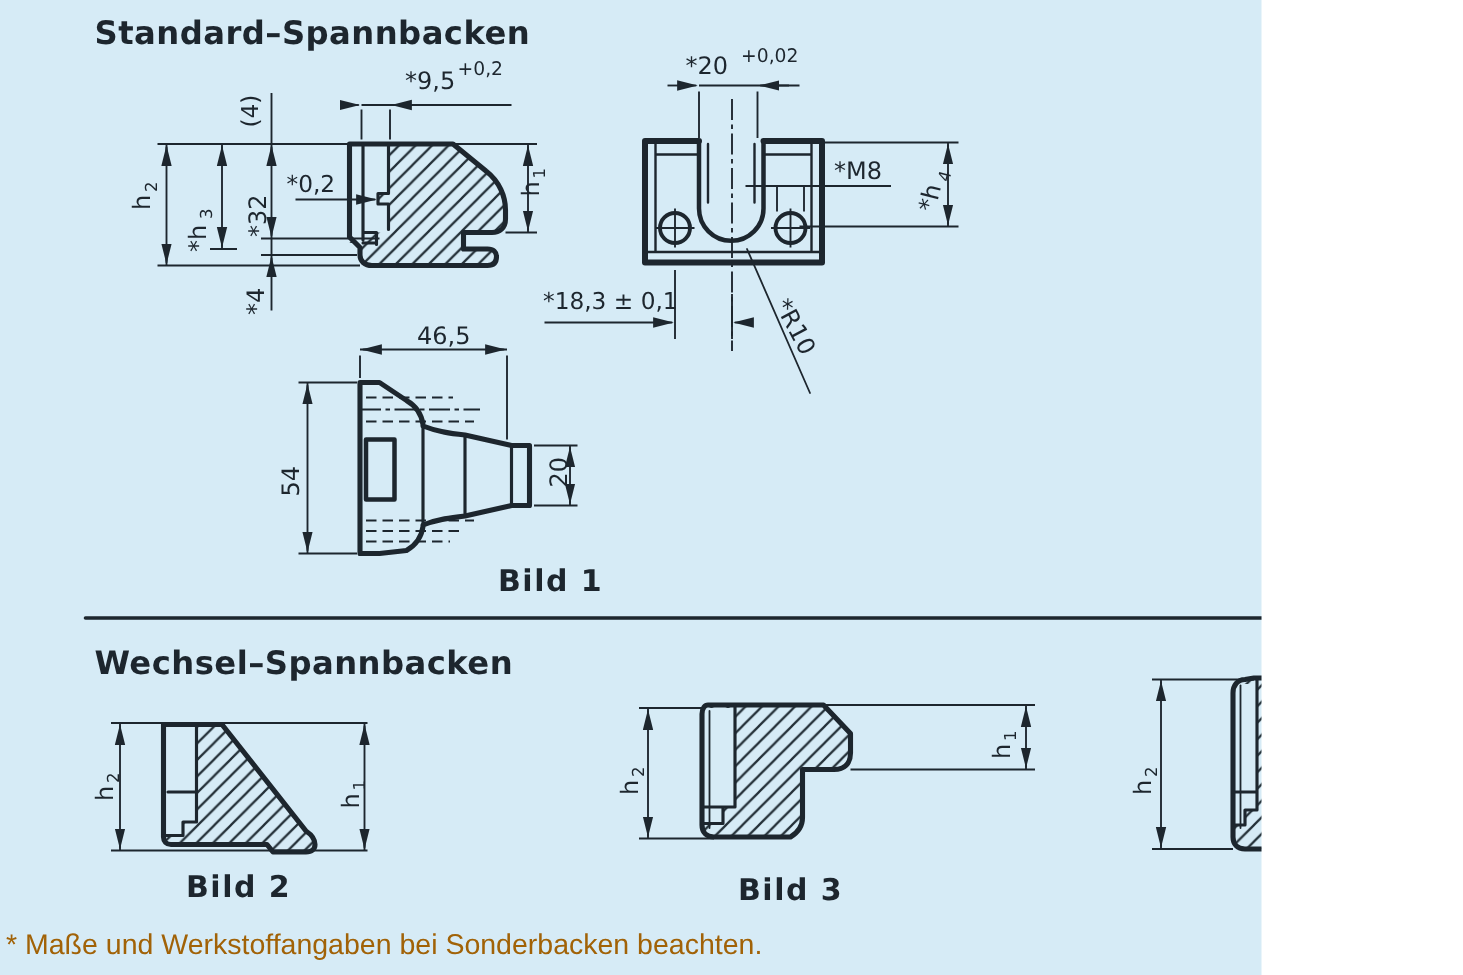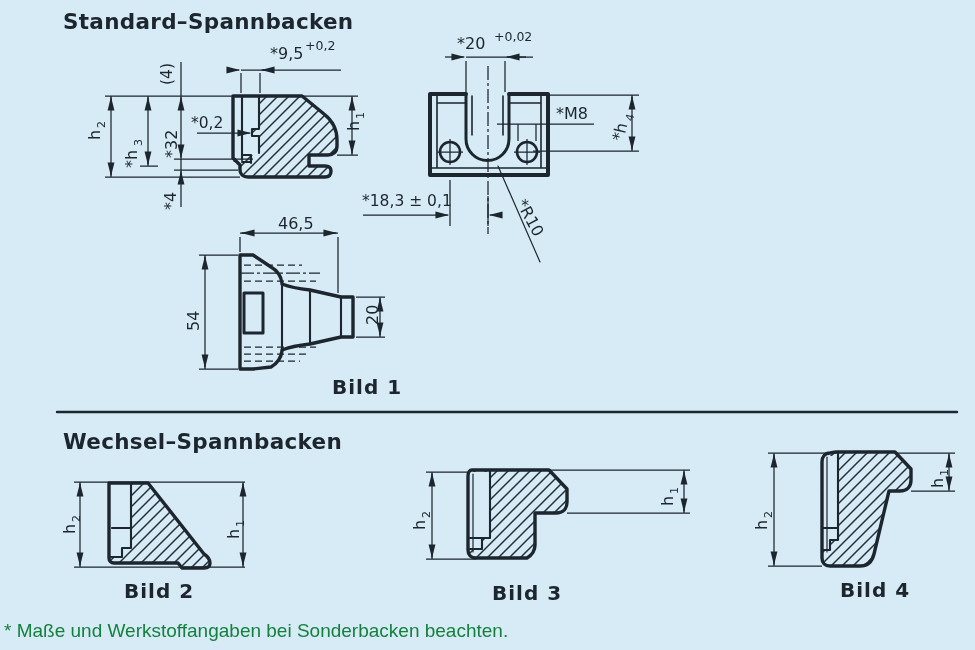--- a/index.html
+++ b/index.html
@@ -1,16 +1,16 @@
 <!DOCTYPE html>
 <html><head>
 <meta charset="utf-8">
 <style>
   html,body{margin:0;padding:0;}
-  .stage{position:relative;width:975px;height:650px;background:#d6ebf6;overflow:hidden;
+  .stage{position:relative;width:841px;height:650px;background:#d6ebf6;overflow:hidden;
          font-family:"DejaVu Sans",sans-serif;}
   .stage svg{position:absolute;left:0;top:0;}
   .o{stroke:#1d262e;fill:none;stroke-linecap:round;stroke-linejoin:round;}
   .w4{stroke-width:4;}
   .w35{stroke-width:3.4;}
   .w3{stroke-width:3;}
   .w26{stroke-width:2.6;}
   .w2{stroke-width:2.1;}
   .w18{stroke-width:1.6;}
   .w12{stroke-width:1.2;}
@@ -20,21 +20,21 @@
   .hid{stroke-dasharray:7 4;}
   .hatch{fill:url(#hatch);fill-rule:evenodd;stroke:none;}
   text{fill:#1d262e;}
   .ttl{font-size:21.5px;font-weight:bold;letter-spacing:.3px;}
   .cap{font-size:20px;font-weight:bold;letter-spacing:1px;}
   .dt{font-size:16px;}
   .dts{font-size:15.5px;}
   .sub{font-size:11px;}
   .sup{font-size:12.5px;}
   .footnote{position:absolute;left:4px;top:620px;width:600px;
-            font-family:"Liberation Sans",sans-serif;font-size:19px;color:#15803d;}
+            font-family:"Liberation Sans",sans-serif;font-size:19px;color:#a16207;}
 </style>
 </head>
 <body>
 
 <div class="stage">
 <svg width="975" height="650" viewBox="0 0 975 650">
   <defs>
     <pattern id="hatch" width="11" height="11" patternUnits="userSpaceOnUse">
       <path d="M-2.75,2.75 L2.75,-2.75 M0,11 L11,0 M8.25,13.75 L13.75,8.25" stroke="#243038" stroke-width="1.5"></path>
     </pattern>

